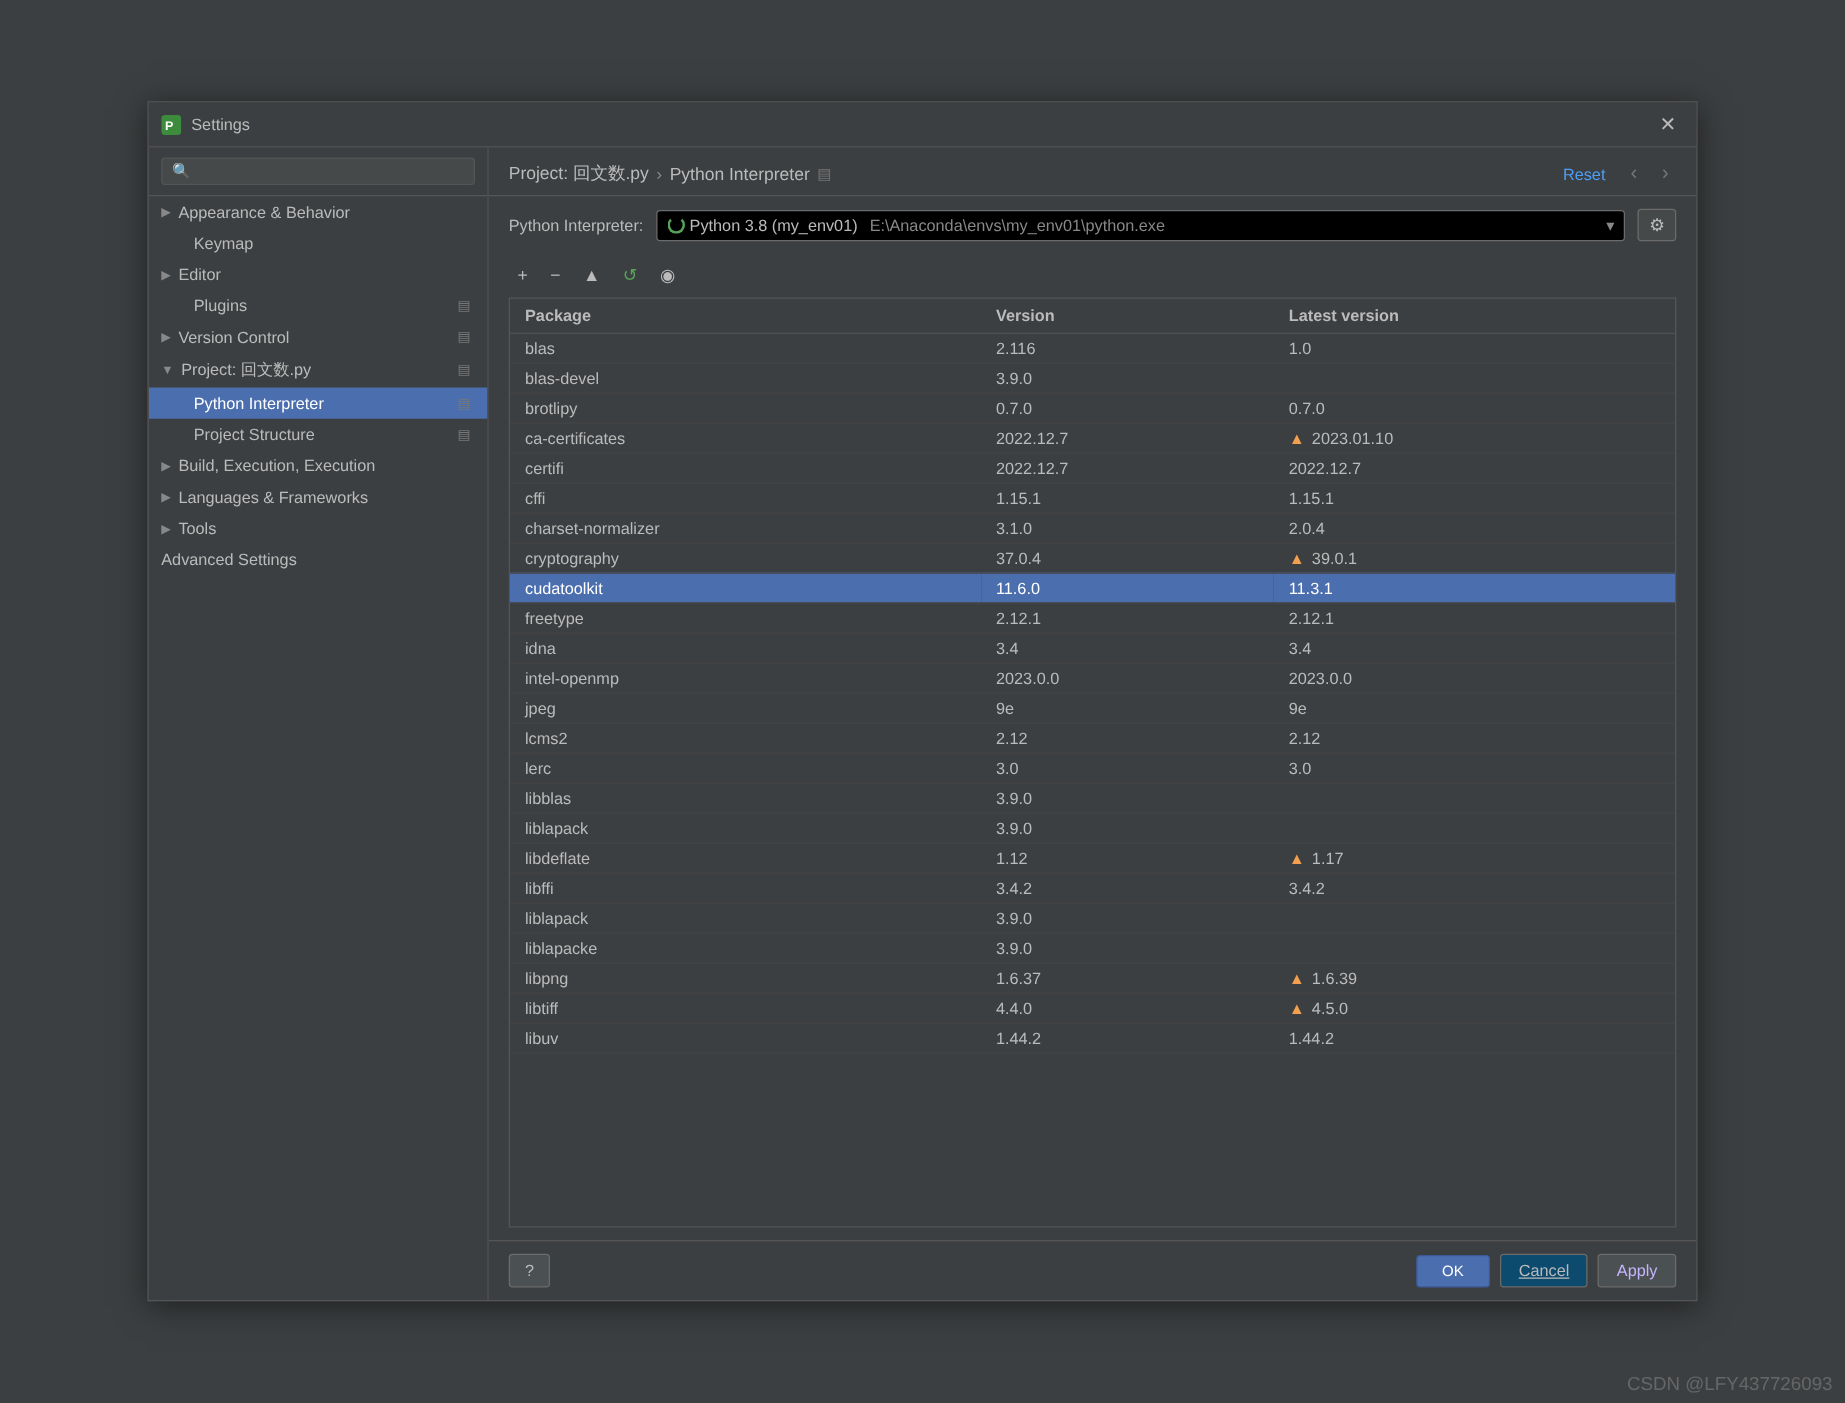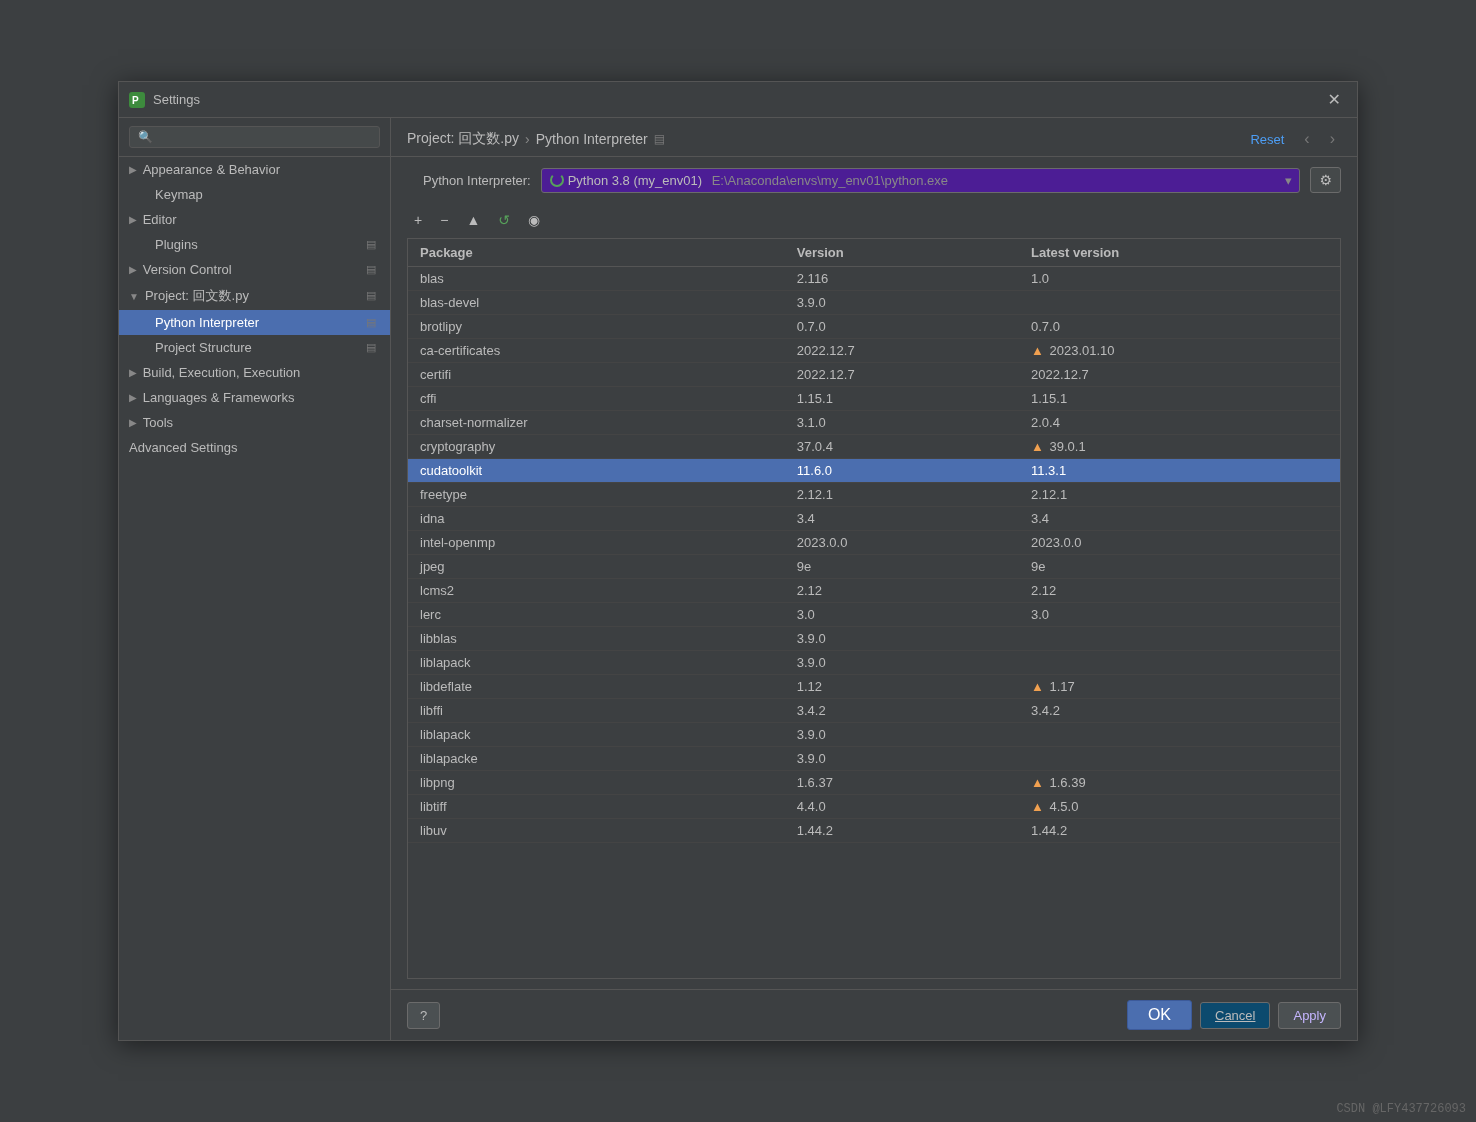--- a/index.html
+++ b/index.html
@@ -158,24 +158,24 @@
       padding: 2px 6px;
     }
     
     .interpreter-row {
       padding: 10px 16px;
       display: flex;
       align-items: center;
       gap: 10px;
       flex-shrink: 0;
     }
-    .interpreter-label { color: #bbb; font-size: 13px; margin-left: 16px; }
+    .interpreter-label { color: #bbb; font-size: 13px; }
     .interpreter-select {
       flex: 1;
-      background: #4c1d95;
+      background: #000000;
       border: 1px solid #6b6b6b;
       border-radius: 3px;
       color: #bbb;
       padding: 4px 8px;
       font-size: 13px;
       display: flex;
       align-items: center;
       cursor: pointer;
     }
     .interpreter-select-text { flex: 1; }
@@ -260,21 +260,21 @@
       font-size: 13px;
       margin-right: auto;
     }
     .btn-ok {
       background: #4b6eaf;
       border: 1px solid #3c5a9a;
       border-radius: 3px;
       color: #fff;
       cursor: pointer;
       padding: 5px 20px;
-      font-size: 16px;
+      font-size: 12px;
     }
     .btn-cancel {
       background: #0c4a6e;
       border: 1px solid #6b6b6b;
       border-radius: 3px;
       color: #bbb;
       cursor: pointer;
       padding: 5px 14px;
       font-size: 13px;
       text-decoration: underline;
@@ -286,23 +286,22 @@
       color: #c4b5fd;
       cursor: pointer;
       padding: 5px 14px;
       font-size: 13px;
     }
     
     .watermark {
       position: absolute;
       bottom: 6px;
       right: 10px;
-      font-size: 12px;
+      font-size: 15px;
       color: #666;
-      font-family: Liberation Mono, monospace;
     }
     .refresh-icon {
       width: 14px; height: 14px;
       border: 2px solid #57a15a;
       border-top-color: transparent;
       border-radius: 50%;
       display: inline-block;
       margin-right: 4px;
       vertical-align: middle;
     }

